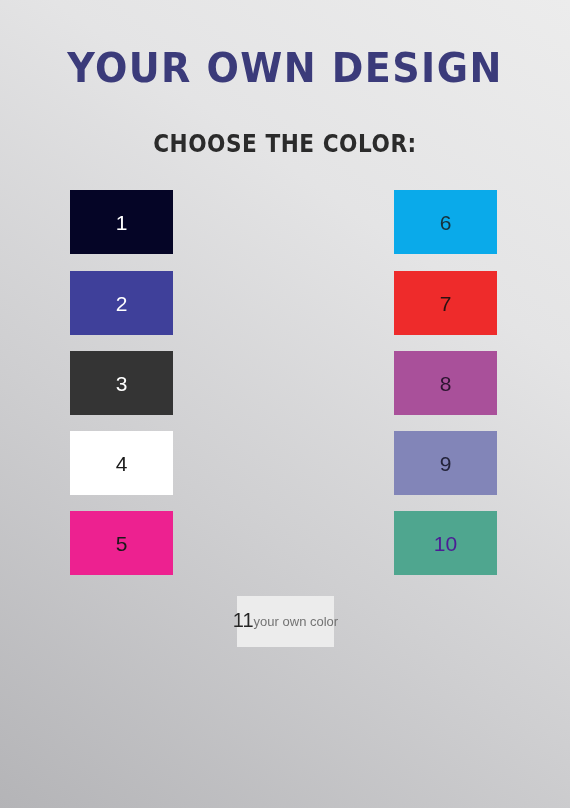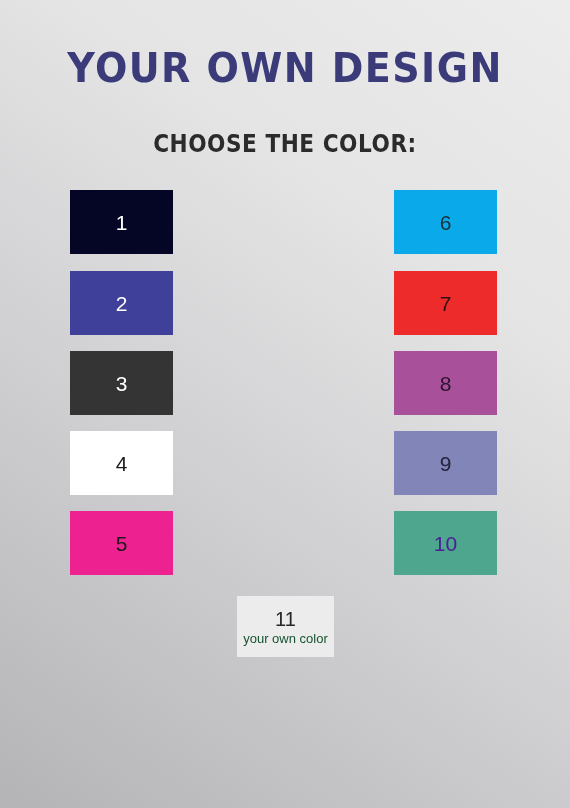--- a/index.html
+++ b/index.html
@@ -90,24 +90,23 @@
   .row-3 { top: 351px; }
   .row-4 { top: 431px; }
   .row-5 { top: 511px; }
 
   
   .swatch-custom {
     position: absolute;
     left: 237px;
     top: 596px;
     width: 97px;
-    height: 61px;
+    height: 51px;
     background: #ececec;
     display: flex;
-    flex-direction: column;
     align-items: center;
     justify-content: center;
     box-sizing: border-box;
   }
   .swatch-custom .swatch-num {
     font-size: 20px;
     color: #262626;
     margin-bottom: 3px;
   }
   .swatch-custom .swatch-caption {
@@ -156,17 +155,17 @@
     </div>
     <div class="swatch col-right row-4" style="background: rgb(130, 133, 184);">
       <span class="swatch-num" style="color: rgb(35, 35, 58);">9</span>
     </div>
     <div class="swatch col-right row-5" style="background: rgb(79, 166, 143);">
       <span class="swatch-num" style="color: #4c1d95;">10</span>
     </div>
 
     <div class="swatch-custom" style="background: rgb(236, 236, 236);">
       <span class="swatch-num" style="color: rgb(38, 38, 38);">11</span>
-      <span class="swatch-caption" style="color: #14532d;">your own color</span>
+      <span class="swatch-caption" style="color: #737373;">your own color</span>
     </div>
 
   </div>
 </div>
 
 </body></html>

